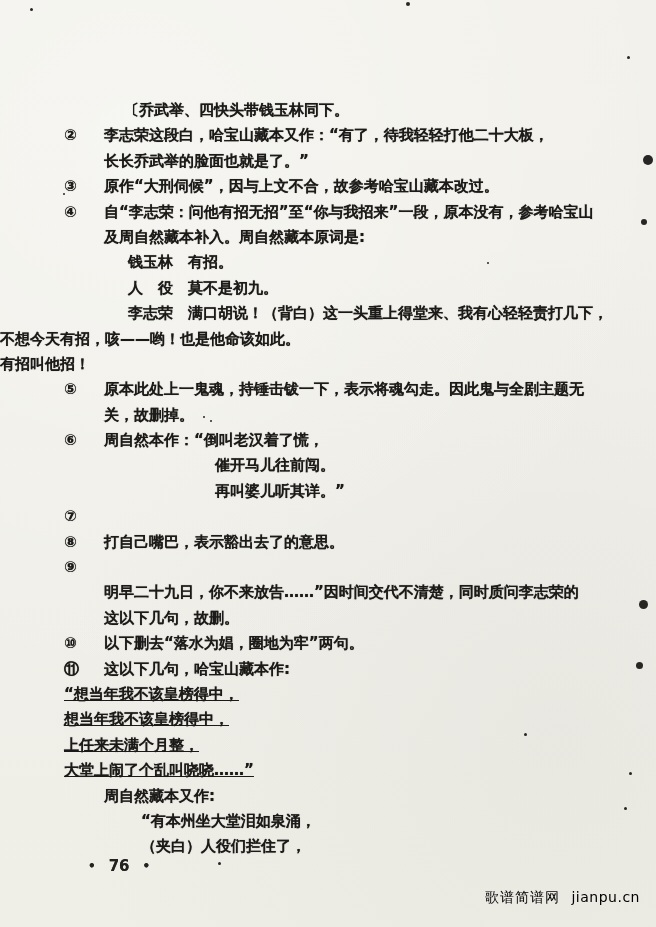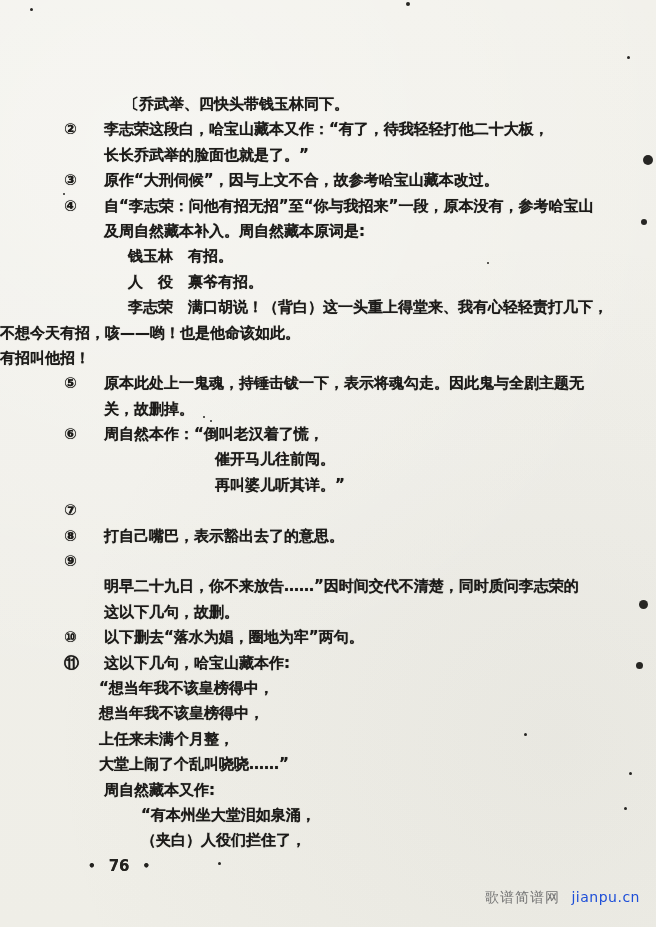--- a/index.html
+++ b/index.html
@@ -17,21 +17,21 @@
   .paper {
     position: absolute;
     inset: 0;
     background:
       radial-gradient(circle at 20% 15%, rgba(255,255,255,0.35), rgba(255,255,255,0) 60%),
       radial-gradient(circle at 85% 80%, rgba(120,120,110,0.06), rgba(120,120,110,0) 55%),
       linear-gradient(180deg, #f2f1eb 0%, #f0efe9 55%, #efeee7 100%);
   }
   .content {
     position: absolute;
-    top: 92px;
+    top: 98px;
     left: 0;
     width: 100%;
   }
   .line {
     position: relative;
     height: 25.4px;
     line-height: 25.4px;
     font-size: 15px;
     font-weight: 700;
     color: #1b1a18;
@@ -44,21 +44,21 @@
     top: 0;
     font-size: 15px;
   }
   .line .txt { display: inline-block; }
   .ind-item .txt,
   .ind-cont .txt    { margin-left: 104px; }
   .ind-stage .txt   { margin-left: 124px; }
   .ind-speaker .txt { margin-left: 128px; }
   .ind-dialog .txt  { }
   .ind-verse6 .txt  { margin-left: 215px; text-align: center; }
-  .ind-verse11 .txt { margin-left: 99px; }
+  .ind-verse11 .txt { margin-left: 64px; text-decoration: underline; }
   .ind-verse11b .txt{ margin-left: 141px; }
   .footer {
     position: absolute;
     top: 855px;
     left: 88px;
     height: 22px;
     line-height: 22px;
     font-size: 15px;
     font-weight: 700;
     color: #23221f;
@@ -70,43 +70,43 @@
   .footer .dot { font-size: 12px; }
   .watermark {
     position: absolute;
     top: 889px;
     right: 16px;
     font-size: 14px;
     font-weight: 400;
     letter-spacing: 1px;
     white-space: nowrap;
   }
-  .watermark .wm-name { color: #737373; }
-  .watermark .wm-url  { color: #1d4ed8; margin-left: 6px; letter-spacing: 0.5px; }
+  .watermark .wm-name { color: #000000; }
+  .watermark .wm-url  { color: #000000; margin-left: 6px; letter-spacing: 0.5px; }
   .speck {
     position: absolute;
     background: #161512;
     border-radius: 50%;
     opacity: 0.92;
   }
 </style>
 </head>
 <body>
 
 <div class="paper"></div>
 
 <div class="content">
     <div class="line ind-stage"><span class="txt">〔乔武举、四快头带钱玉林同下。</span></div>
     <div class="line ind-item"><span class="num">②</span><span class="txt">李志荣这段白，哈宝山藏本又作：“有了，待我轻轻打他二十大板，</span></div>
     <div class="line ind-cont"><span class="txt">长长乔武举的脸面也就是了。”</span></div>
     <div class="line ind-item"><span class="num">③</span><span class="txt">原作“大刑伺候”，因与上文不合，故参考哈宝山藏本改过。</span></div>
     <div class="line ind-item"><span class="num">④</span><span class="txt">自“李志荣：问他有招无招”至“你与我招来”一段，原本没有，参考哈宝山</span></div>
     <div class="line ind-cont"><span class="txt">及周自然藏本补入。周自然藏本原词是:</span></div>
     <div class="line ind-speaker"><span class="txt">钱玉林　有招。</span></div>
-    <div class="line ind-speaker"><span class="txt">人　役　禀爷有招。</span></div>
+    <div class="line ind-speaker"><span class="txt">人　役　莫不是初九。</span></div>
     <div class="line ind-speaker"><span class="txt">李志荣　满口胡说！（背白）这一头重上得堂来、我有心轻轻责打几下，</span></div>
     <div class="line ind-dialog"><span class="txt">不想今天有招，咳——哟！也是他命该如此。</span></div>
     <div class="line ind-dialog"><span class="txt">有招叫他招！</span></div>
     <div class="line ind-item"><span class="num">⑤</span><span class="txt">原本此处上一鬼魂，持锤击钹一下，表示将魂勾走。因此鬼与全剧主题无</span></div>
     <div class="line ind-cont"><span class="txt">关，故删掉。</span></div>
     <div class="line ind-item"><span class="num">⑥</span><span class="txt">周自然本作：“倒叫老汉着了慌，</span></div>
     <div class="line ind-verse6"><span class="txt">催开马儿往前闯。</span></div>
     <div class="line ind-verse6"><span class="txt">再叫婆儿听其详。”</span></div>
     <div class="line ind-item"><span class="num">⑦</span></div>
     <div class="line ind-item"><span class="num">⑧</span><span class="txt">打自己嘴巴，表示豁出去了的意思。</span></div>

